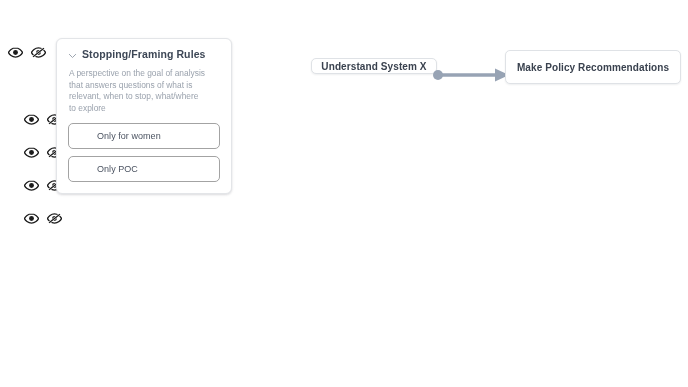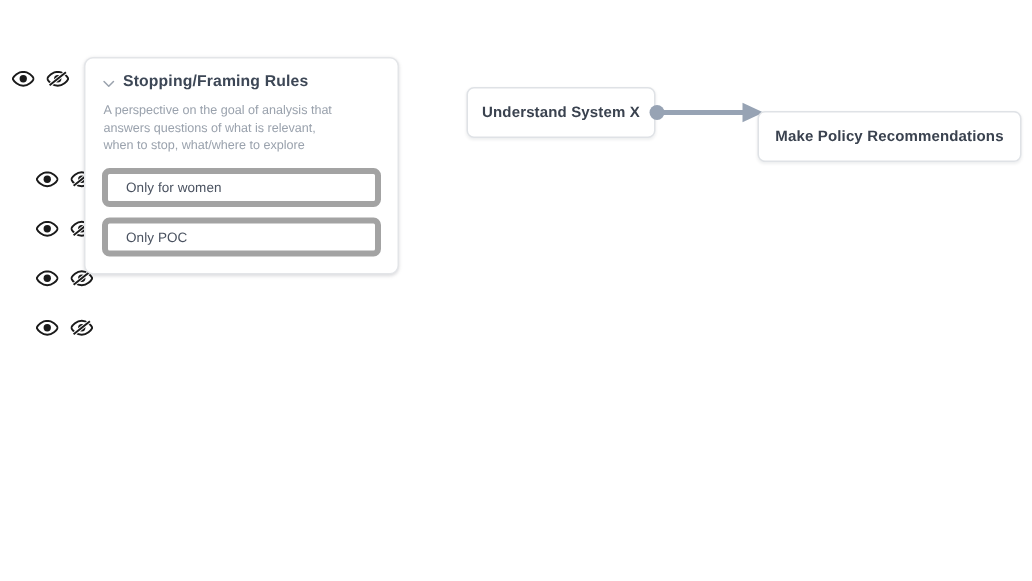--- a/index.html
+++ b/index.html
@@ -41,21 +41,21 @@
     cursor: pointer;
     line-height: 0;
   }
   .eye-btn svg { display: block; }
 
   
   #rule-card {
     position: absolute;
     left: 56px;
     top: 38px;
-    width: 210px;
+    width: 176px;
     background: #ffffff;
     border: 1px solid #e3e5e8;
     border-radius: 6px;
     box-shadow: 0 1px 3px rgba(16,24,40,0.10), 0 1px 2px rgba(16,24,40,0.06);
     padding: 9px 11px 11px 11px;
     box-sizing: border-box;
   }
 
   .card-header {
     display: flex;
@@ -88,27 +88,27 @@
     max-width: 160px;
   }
 
   .items-list {
     margin-top: 9px;
     display: flex;
     flex-direction: column;
     gap: 7px;
   }
   .rule-item {
-    border: 4px solid #a3a3a3;
+    border: 1px solid #a3a3a3;
     border-radius: 5px;
     background: #ffffff;
     height: 26px;
     display: flex;
     align-items: center;
-    padding-left: 12px;
+    padding-left: 28px;
     box-sizing: border-box;
     cursor: pointer;
   }
   .rule-item-label {
     font-size: 9px;
     color: #4a5260;
     letter-spacing: 0.05px;
   }
 
   
@@ -128,25 +128,25 @@
     font-size: 10px;
     font-weight: bold;
     color: #3a424f;
     letter-spacing: 0.1px;
     white-space: nowrap;
   }
   #node-understand {
     left: 311px;
     top: 58px;
     width: 126px;
-    height: 34px;
+    height: 16px;
   }
   #node-policy {
     left: 505px;
-    top: 74px;
+    top: 50px;
     width: 176px;
     height: 34px;
   }
 
   #flow-connector {
     position: absolute;
     left: 431px;
     top: 63px;
     width: 80px;
     height: 24px;

